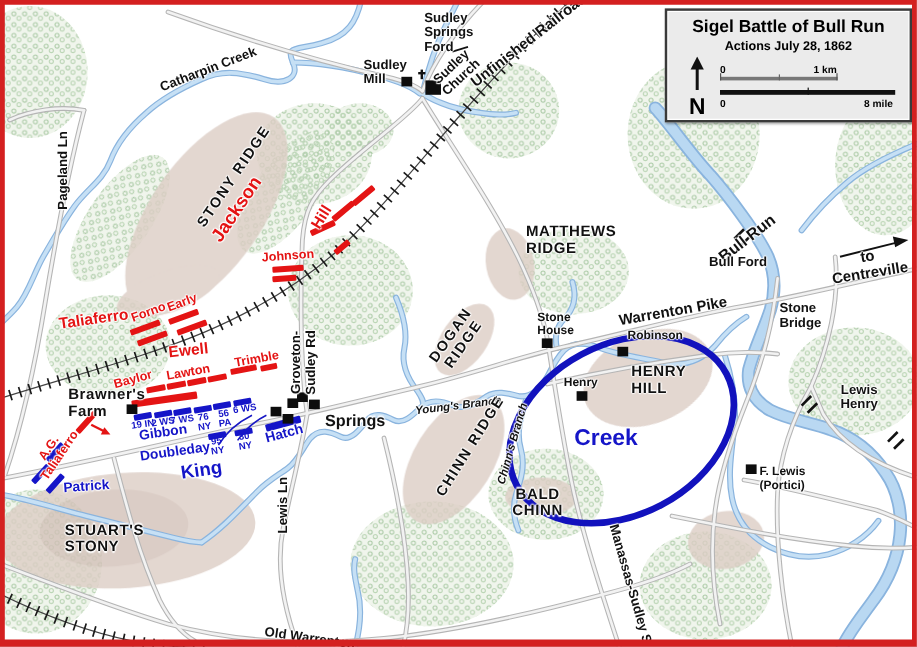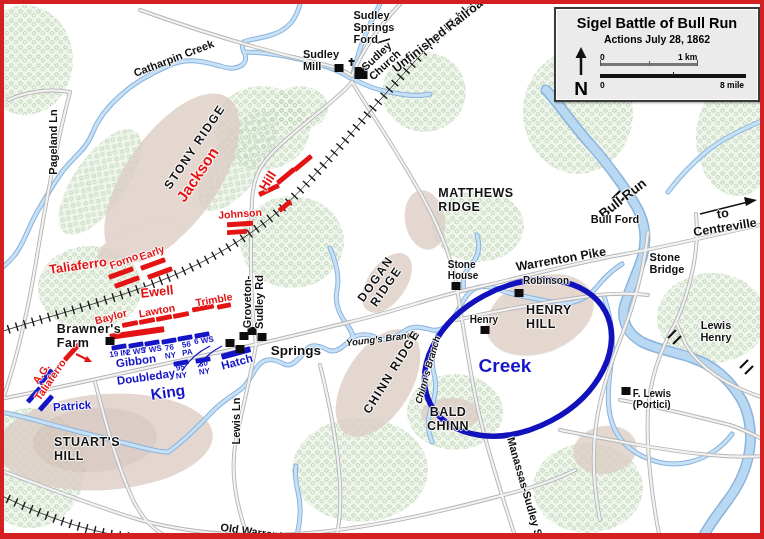--- a/index.html
+++ b/index.html
@@ -300,21 +300,21 @@
     <div class="lbl c-blue4" style="left: 204px; top: 341px; --r: -8deg;">6 WS</div>
     <div class="lbl c-blue3" style="left: 146px; top: 377px; --r: -8deg;">Doubleday</div>
     <div class="lbl c-blue4" style="left: 181px; top: 372px; --r: -8deg;">95
 NY</div>
     <div class="lbl c-blue4" style="left: 204px; top: 368px; --r: -8deg;">30
 NY</div>
     <div class="lbl c-blue2" style="left: 168px; top: 393px; --r: -8deg;">King</div>
     <div class="lbl c-blue3" style="left: 237px; top: 362px; --r: -15deg;">Hatch</div>
     <div class="lbl c-blue3" style="left: 72px; top: 406px; --r: -4deg;">Patrick</div>
     <div class="lbl c-hill al" style="left: 87px; top: 449px;">STUART'S
-HILL</div>
+STONY</div>
     <div class="lbl c-road" style="left: 237px; top: 421px; --r: -90deg;">Lewis Ln</div>
     <div class="lbl c-road" style="left: 254px; top: 302px; --r: -90deg;">Groveton-
 Sudley Rd</div>
     <div class="lbl c-town" style="left: 296px; top: 351px;">Springs</div>
     <div class="lbl c-ridge" style="left: 381px; top: 283px; --r: -55deg;">DOGAN
 RIDGE</div>
     <div class="lbl c-stream" style="left: 382px; top: 339px; --r: -7deg;">Young's Branch</div>
     <div class="lbl c-ridge" style="left: 392px; top: 372px; --r: -58deg;">CHINN RIDGE</div>
     <div class="lbl c-stream" style="left: 428px; top: 370px; --r: -74deg;">Chinn's Branch</div>
     <div class="lbl c-hill" style="left: 448px; top: 419px;">BALD

